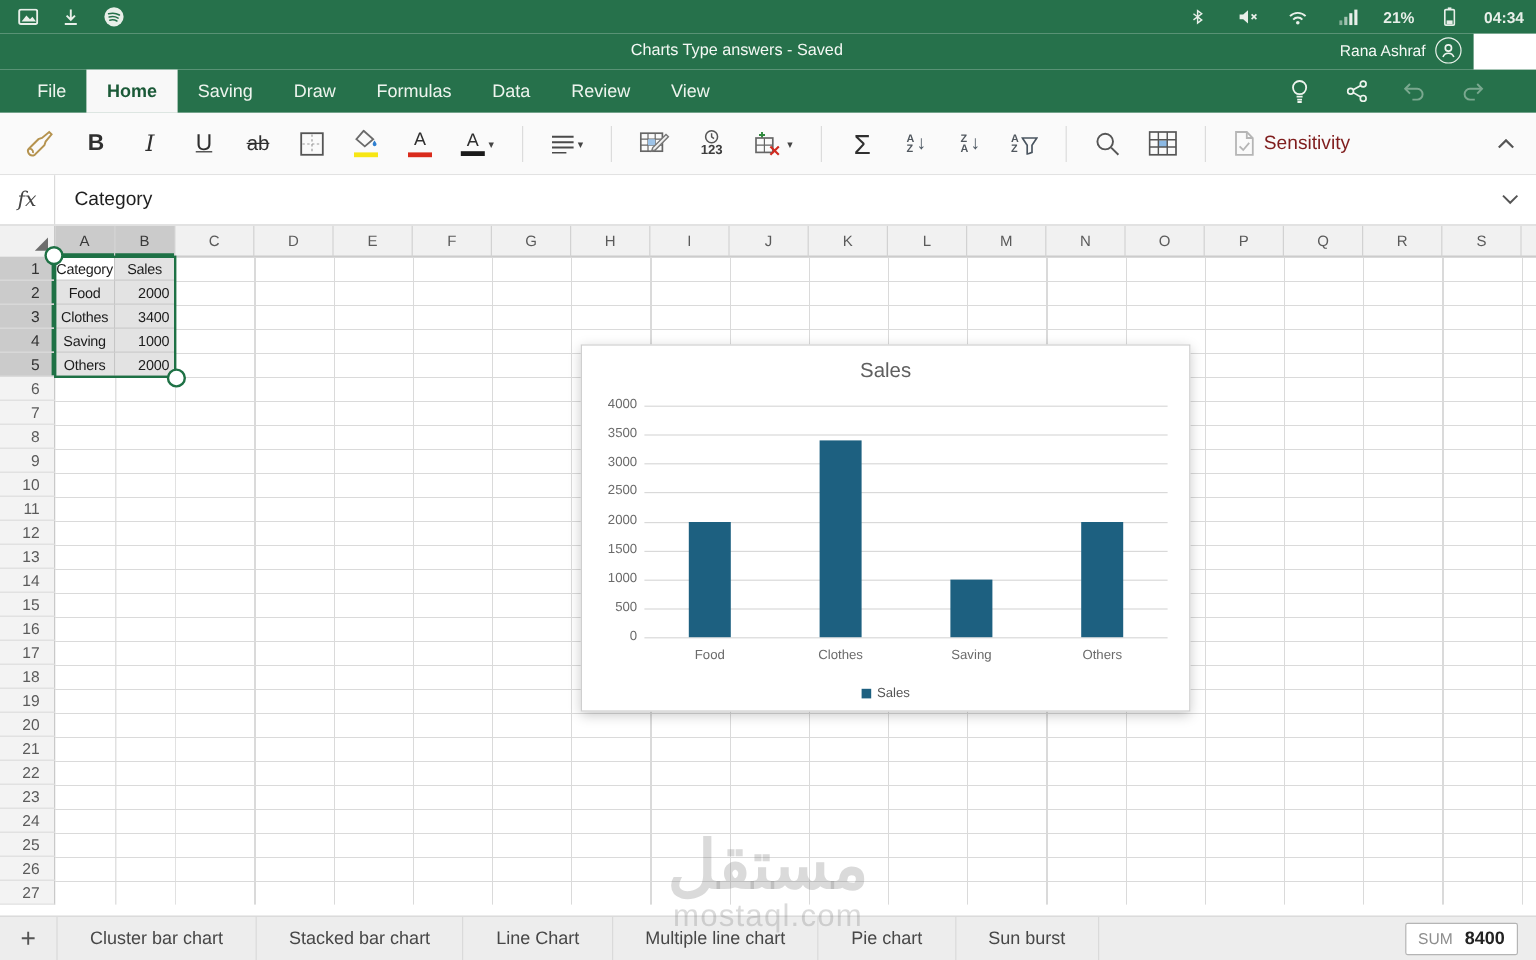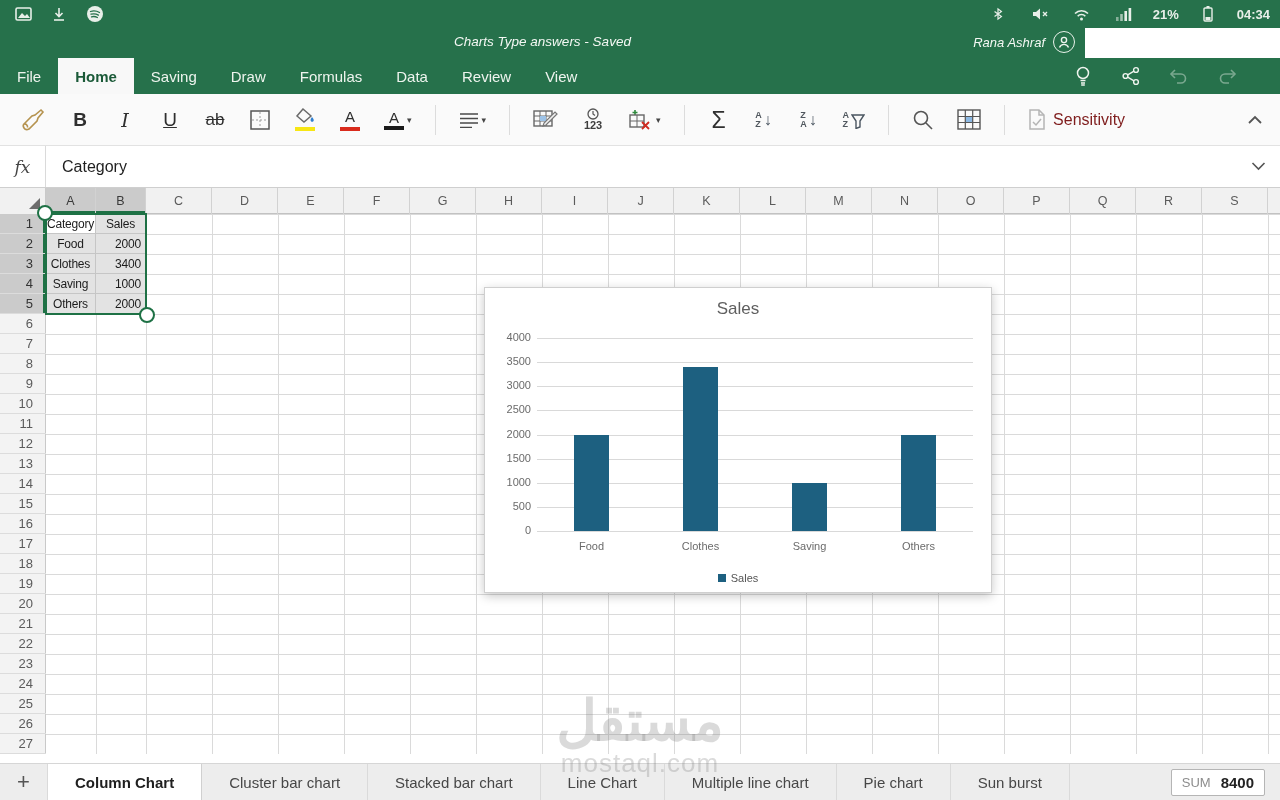--- a/index.html
+++ b/index.html
@@ -5,30 +5,30 @@
   * { margin:0; padding:0; box-sizing:border-box; }
   html,body { width:1280px; height:800px; overflow:hidden; background:#fff;
               font-family:"Liberation Sans", sans-serif; }
 
   
   .statusbar { position:absolute; left:0; top:0; width:1280px; height:28px;
                background:#26714b; color:#e8efe9; display:flex; align-items:center;
                padding:0 10px; font-size:13px; z-index:10;}
   .statusbar .left { display:flex; gap:10px; align-items:center; }
   .statusbar .right { margin-left:auto; display:flex; gap:16px; align-items:center; font-weight:bold;}
-  .titlebar { position:absolute; left:0; top:28px; width:1085px; height:30px;
-              background:#26714b; color:#fff; z-index:10;font-style:italic;}
+  .titlebar { position:absolute; left:0; top:28px; width:1228px; height:30px;
+              background:#26714b; color:#fff; z-index:10;}
   .titlebar .doc-title { position:absolute; left:0; right:0; top:6px; text-align:center;
                          font-size:13.5px; color:#f4f8f4;}
   .titlebar .user { position:absolute; right:10px; top:3px; display:flex; gap:8px;
                     align-items:center; font-size:13px; color:#f4f8f4;}
   .avatar { width:22px; height:22px; border-radius:50%; border:1.5px solid #e9f1ea;
             display:flex; align-items:center; justify-content:center; }
   .ribbon { position:absolute; left:0; top:58px; width:1280px; height:36px;
-            background:#26714b; display:flex; align-items:stretch; z-index:10;}
+            background:#26714b; display:flex; align-items:stretch; padding-left:14px; z-index:10;}
   .rtab { color:#eef4ee; font-size:15px; padding:0 17px; display:flex; align-items:center; cursor:default;}
   .rtab.active { background:#f8f8f8; color:#1b5a38; font-weight:bold; }
   .ribbon .ricons { margin-left:auto; display:flex; align-items:center; gap:22px; padding-right:40px;}
   .ricon { width:26px; height:26px; display:flex; align-items:center; justify-content:center;}
   .ricon.dim { opacity:.42; }
 
   
   .toolbar { position:absolute; left:0; top:94px; width:1280px; height:52px; background:#fafafa;
              border-bottom:1px solid #e2e2e2; display:flex; align-items:center; gap:23px;
              padding:0 14px 0 20px; z-index:10; color:#3d3d3d;}
@@ -495,21 +495,20 @@
     <div class="legend">
       <span class="legendswatch" style="background: rgb(29, 96, 128);"></span>
       <span>Sales</span>
     </div>
   </div>
 </div>
 
 <div class="tabbar">
   <div class="addsheet">+</div>
   <div style="display:flex;">
-      <div class="stab active">Column Chart</div>
       <div class="stab">Cluster bar chart</div>
       <div class="stab">Stacked bar chart</div>
       <div class="stab">Line Chart</div>
       <div class="stab">Multiple line chart</div>
       <div class="stab">Pie chart</div>
       <div class="stab">Sun burst</div>
     </div>
   <div class="sumbox">
     <span class="slabel">SUM</span>
     <span class="svalue">8400</span>

